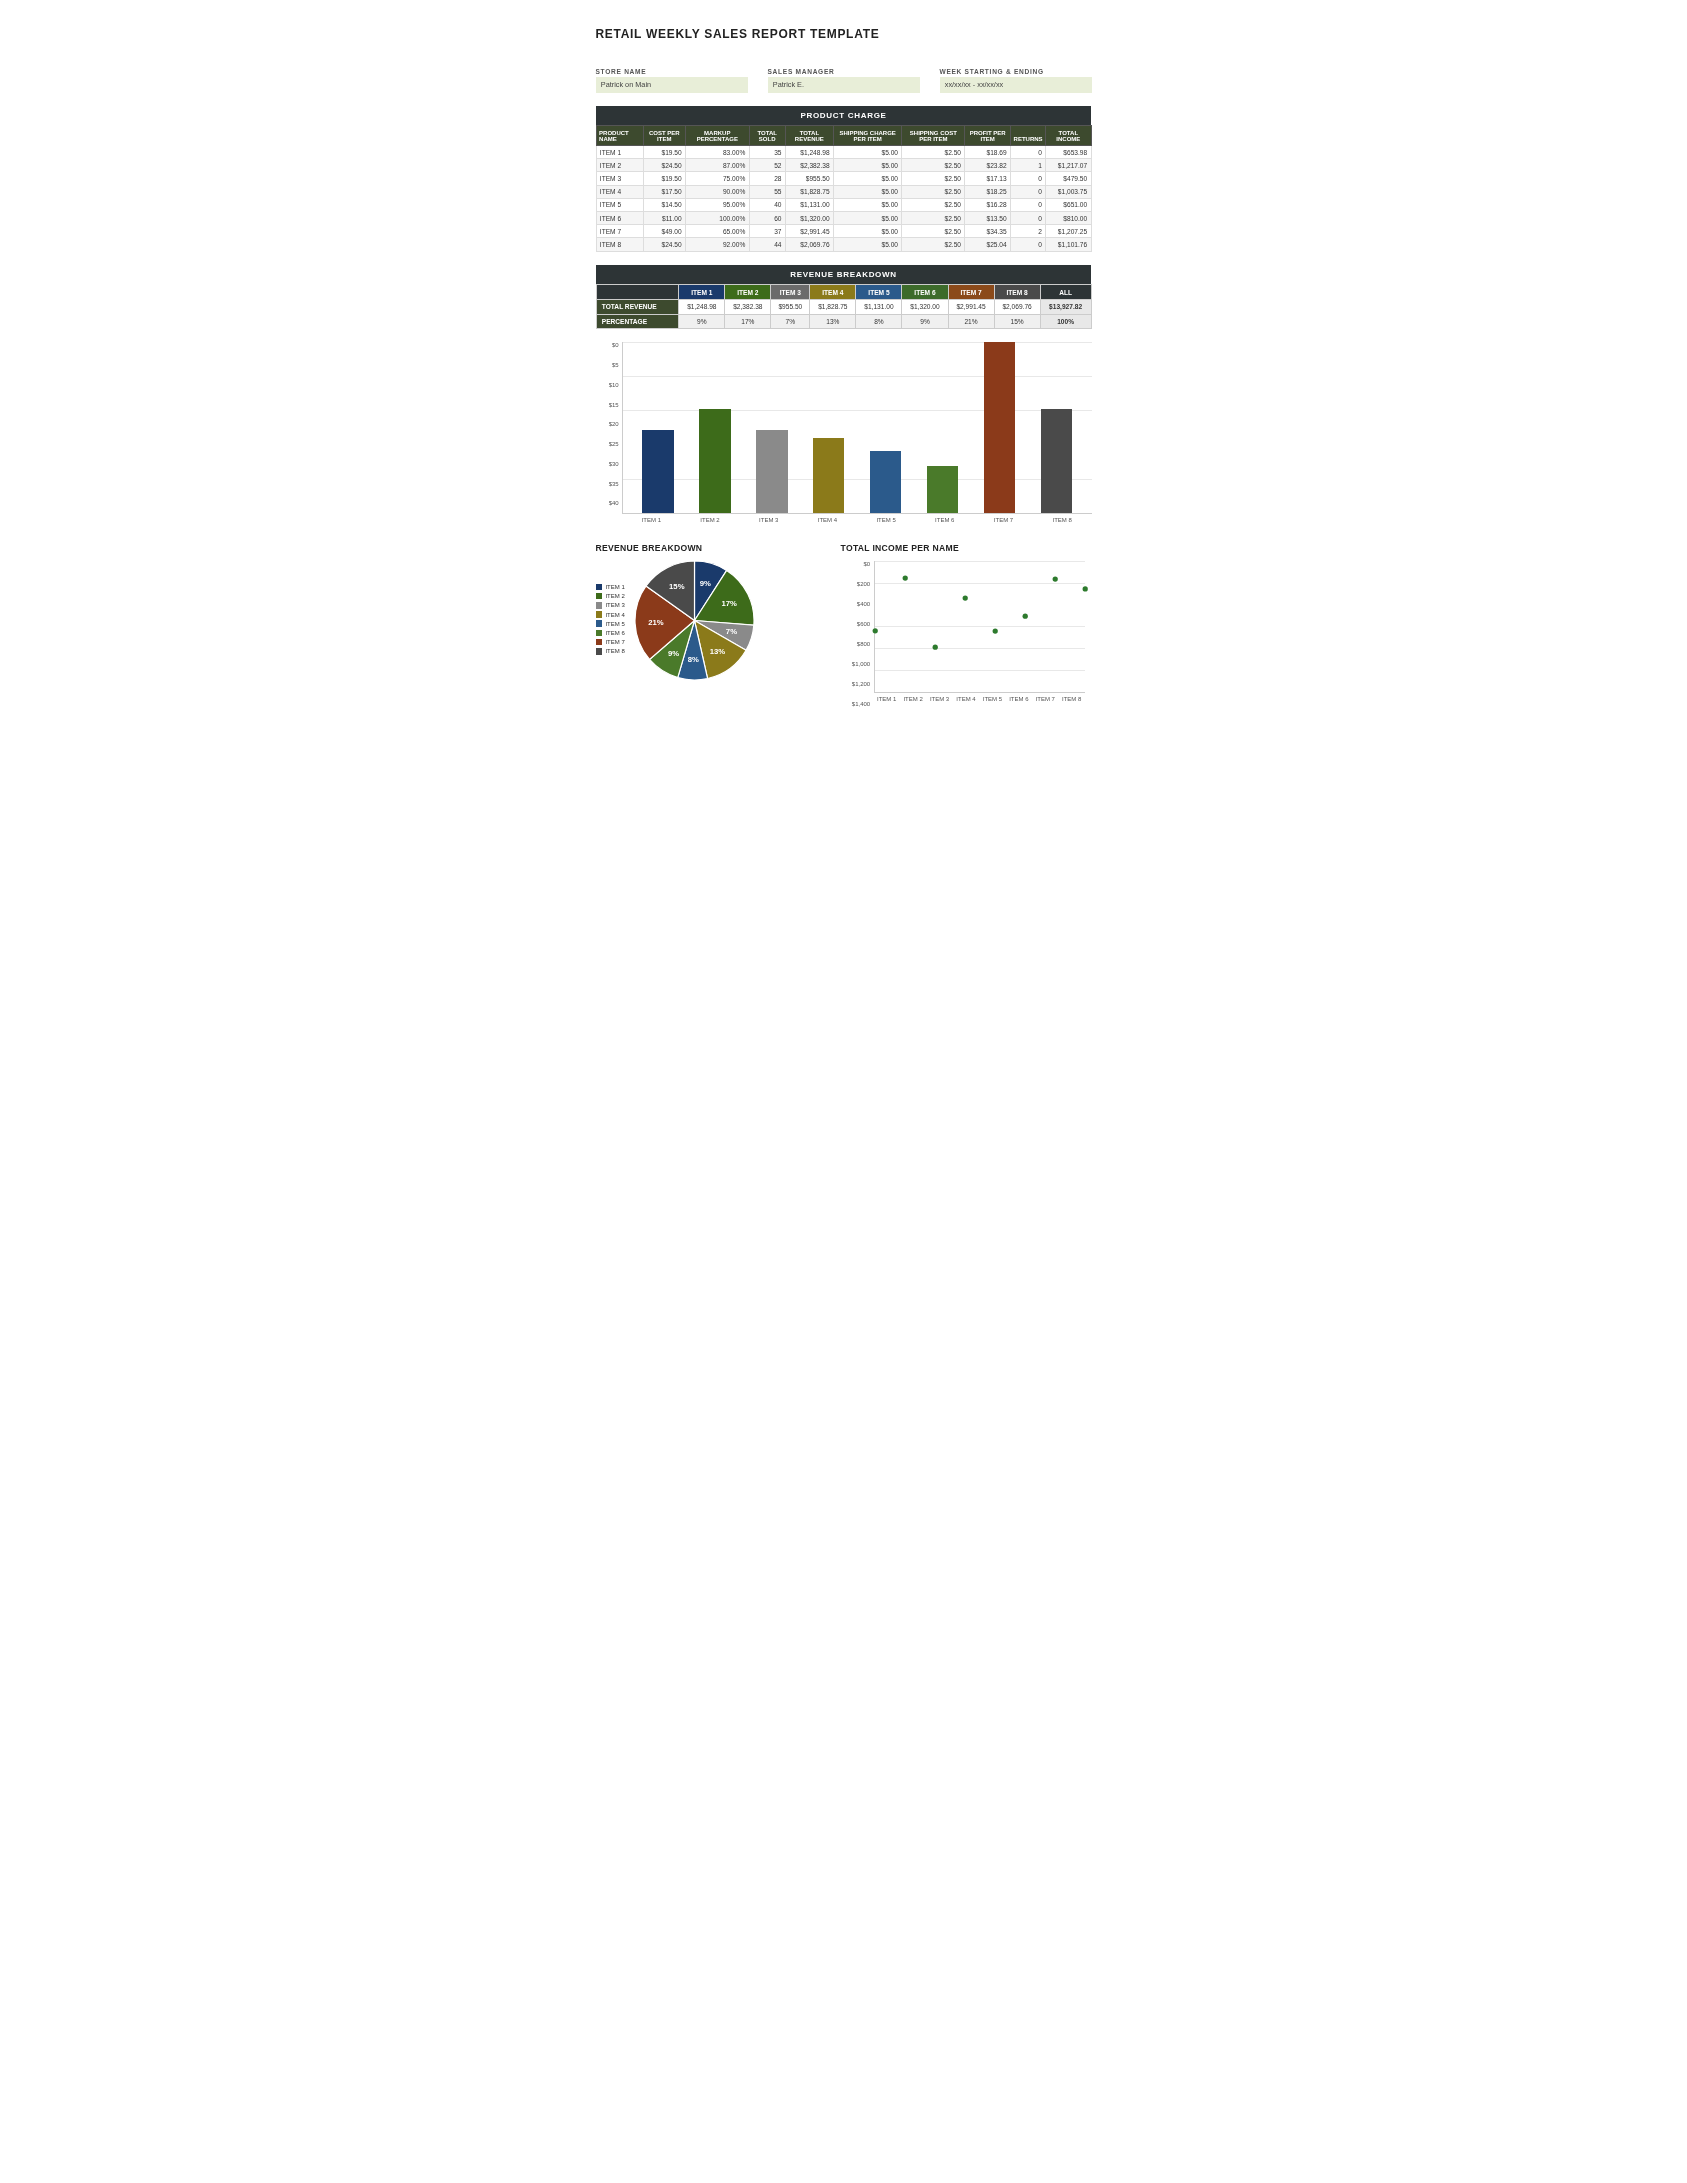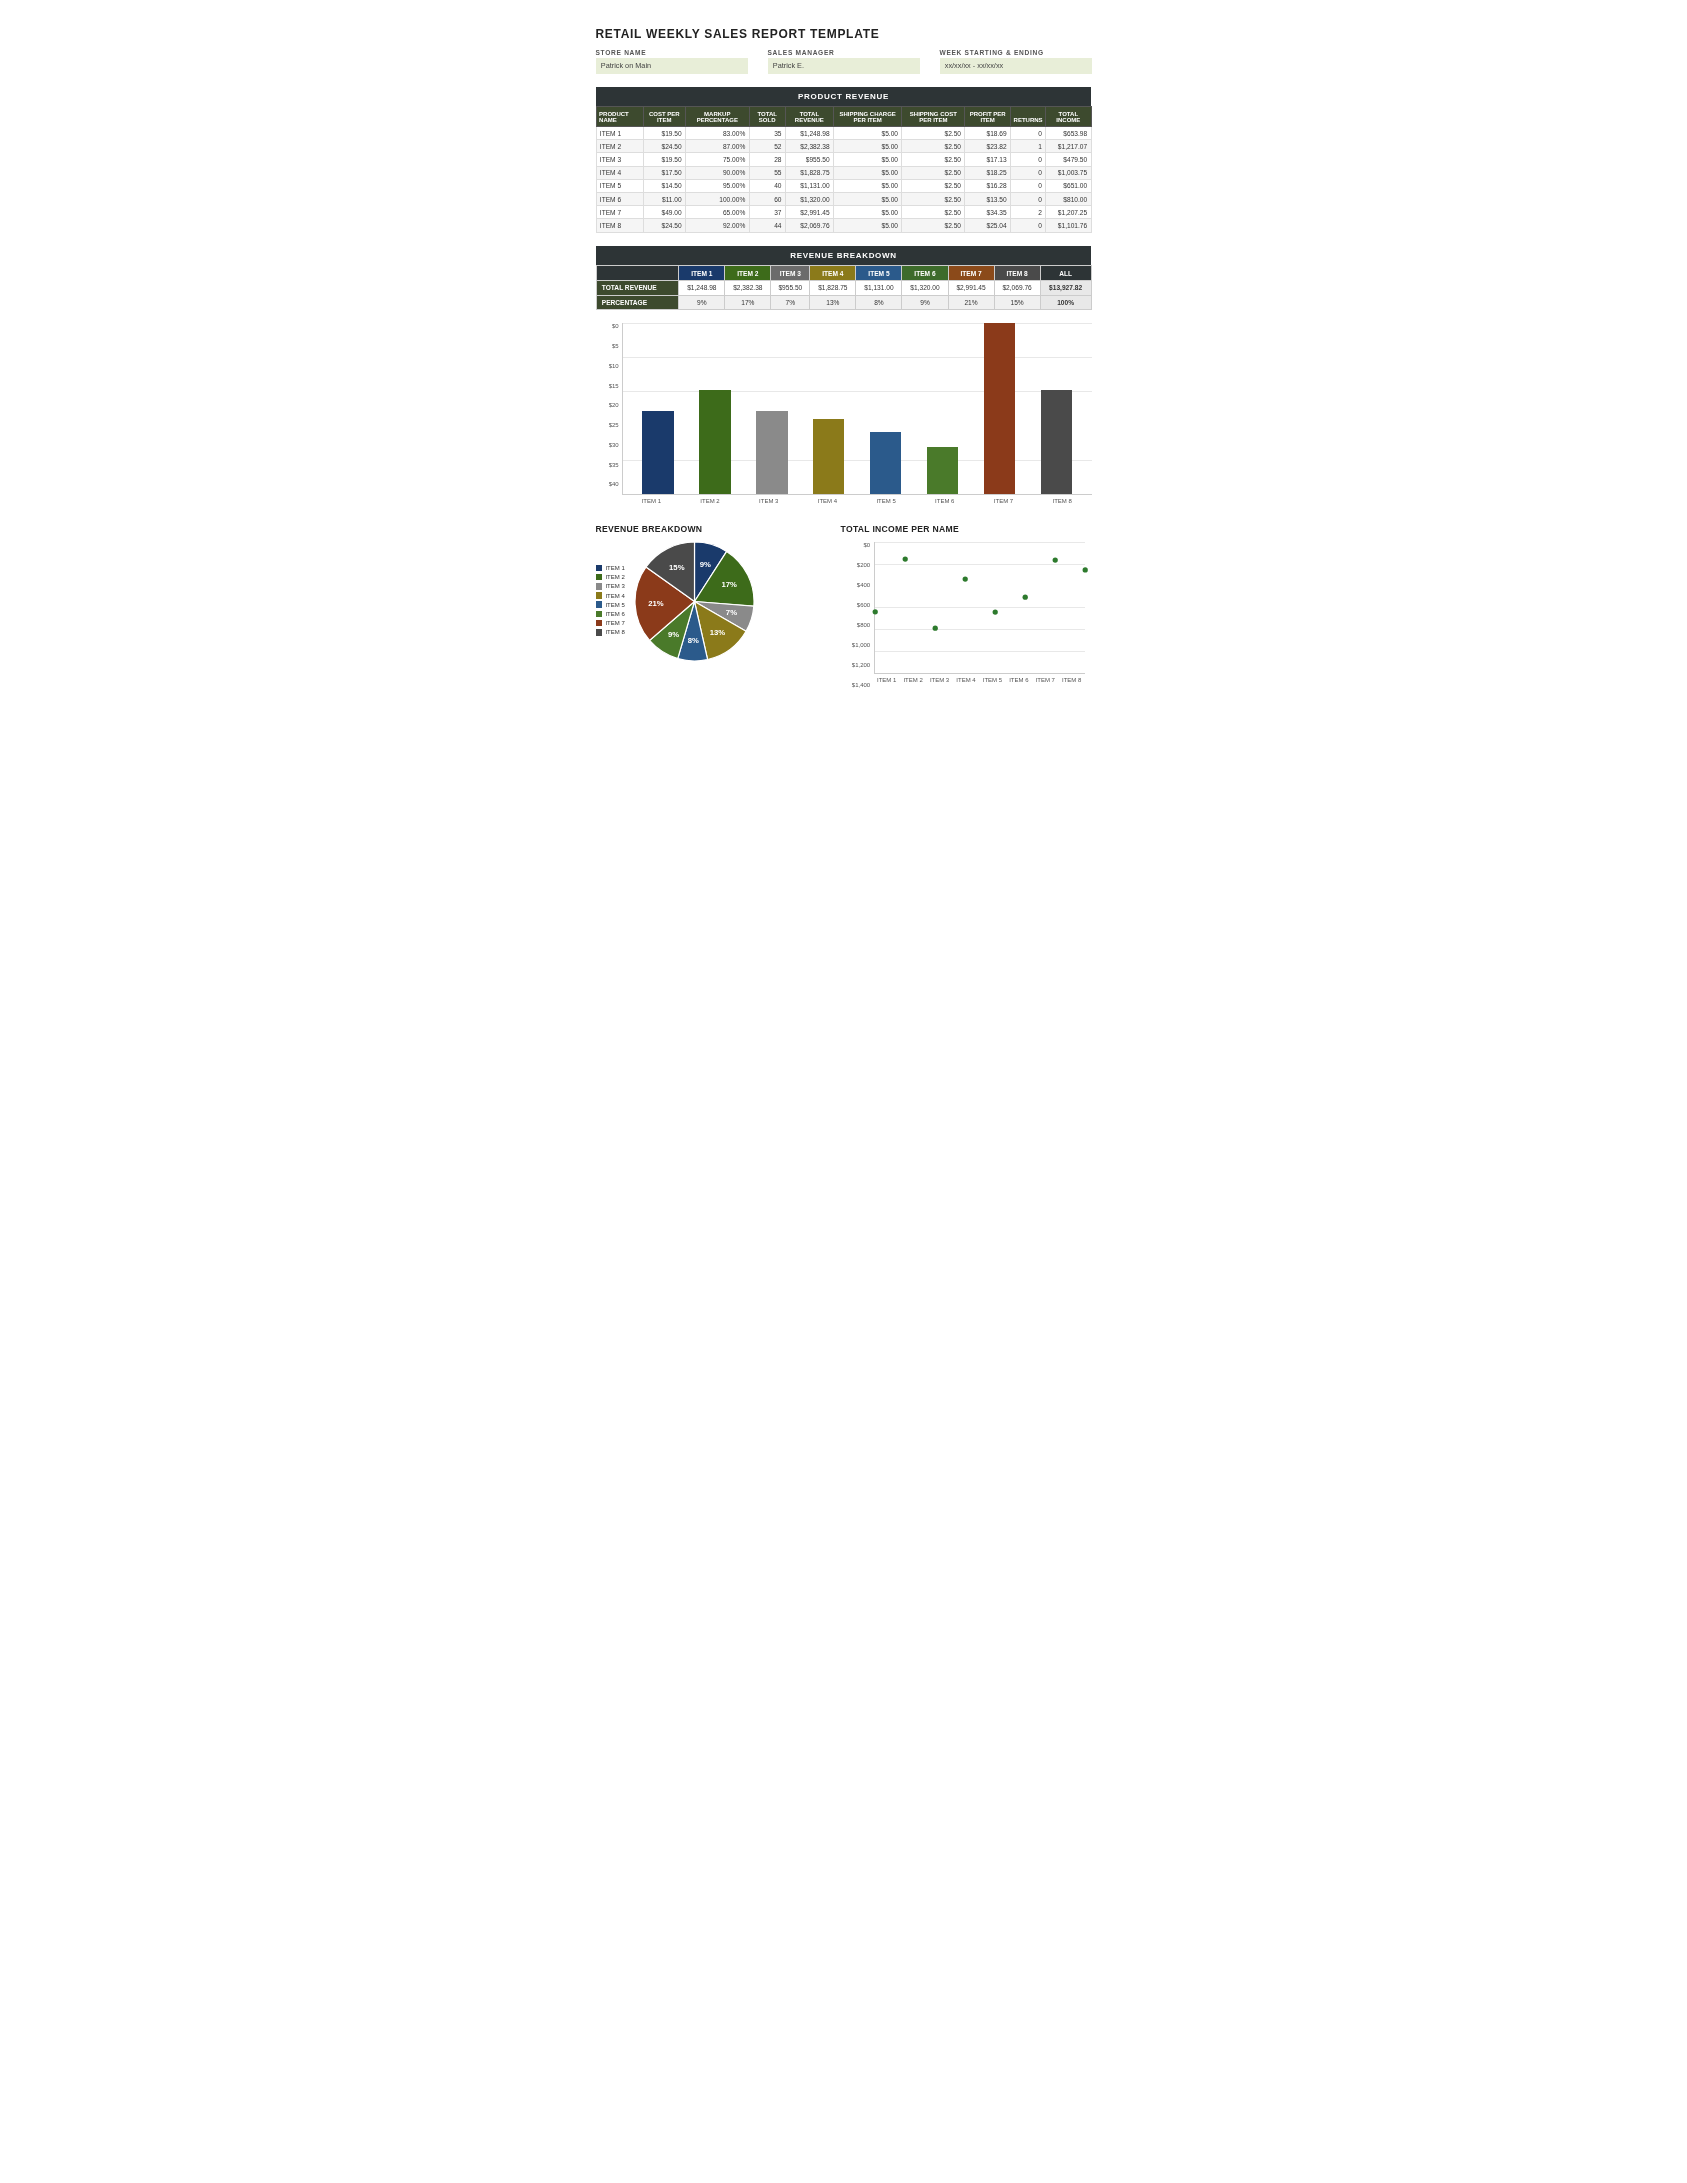--- a/index.html
+++ b/index.html
@@ -9,21 +9,21 @@
       color: #333;
       width: 562px;
       margin: 0 auto;
       padding: 26.5px 33px;
       font-size: 7.3px;
     }
     .page-title {
       font-size: 12px;
       font-weight: bold;
       letter-spacing: 0.7px;
-      margin-bottom: 8px;
+      margin-bottom: 27px;
       color: #222;
     }
     .meta-section {
       display: flex;
       gap: 20px;
       margin-bottom: 13.2px;
     }
     .meta-block { flex: 1; }
     .meta-label {
       font-size: 6.6px;
@@ -240,21 +240,21 @@
   </div>
   <div class="meta-block">
     <div class="meta-label">WEEK STARTING &amp; ENDING</div>
     <div class="meta-value">xx/xx/xx - xx/xx/xx</div>
   </div>
 </div>
 
 <table class="section-table">
     <tbody>
       <tr class="table-header-row">
-        <td colspan="10">PRODUCT REVENUE</td>
+        <td colspan="10">PRODUCT CHARGE</td>
       </tr>
       <tr class="col-header-row">
         <td>PRODUCT NAME</td>
         <td>COST PER ITEM</td>
         <td>MARKUP PERCENTAGE</td>
         <td>TOTAL SOLD</td>
         <td>TOTAL REVENUE</td>
         <td>SHIPPING CHARGE PER ITEM</td>
         <td>SHIPPING COST PER ITEM</td>
         <td>PROFIT PER ITEM</td>

